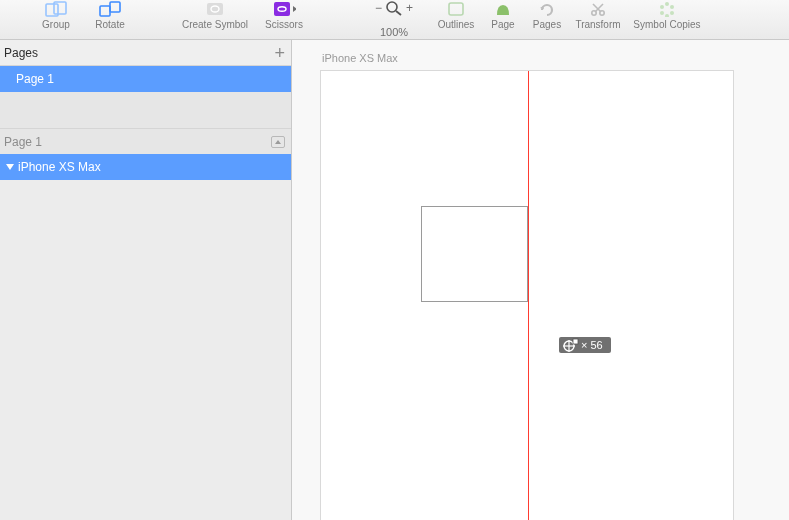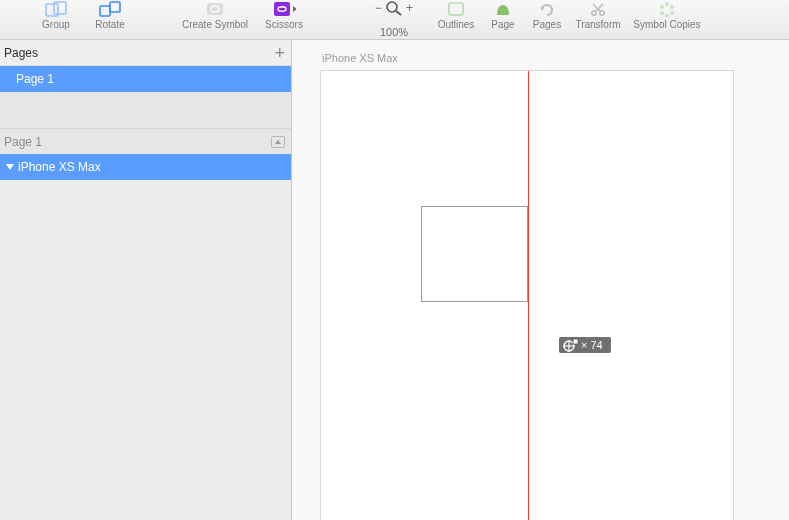--- a/index.html
+++ b/index.html
@@ -241,17 +241,17 @@
     <div class="artboard">
       <div class="guide"></div>
       <div class="shape-rect"></div>
       <div class="cursor-tip">
         <svg class="cursor-svg" width="18" height="16">
           <circle cx="8" cy="8" r="5" fill="none" stroke="#fff" stroke-width="1.4"></circle>
           <line x1="8" y1="2" x2="8" y2="14" stroke="#fff" stroke-width="1.2"></line>
           <line x1="2" y1="8" x2="14" y2="8" stroke="#fff" stroke-width="1.2"></line>
           <rect x="12" y="1" width="5" height="5" fill="#fff" stroke="#555" stroke-width="0.8"></rect>
         </svg>
-        <span>× 74</span>
+        <span>× 56</span>
       </div>
     </div>
   </div>
 </div>
 
 </body></html>

